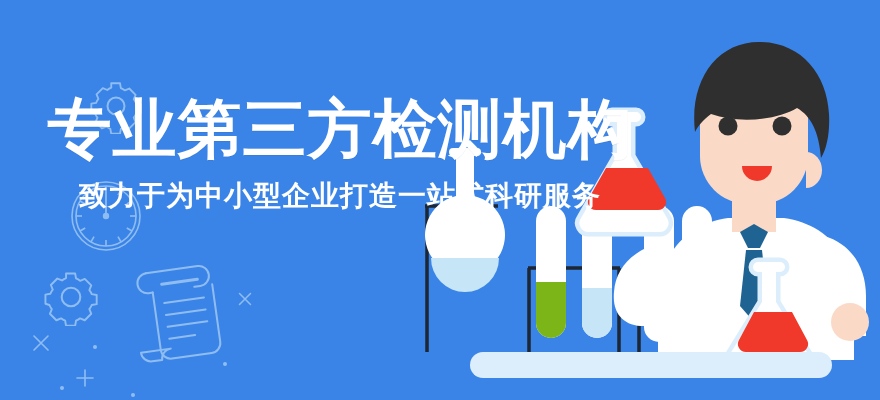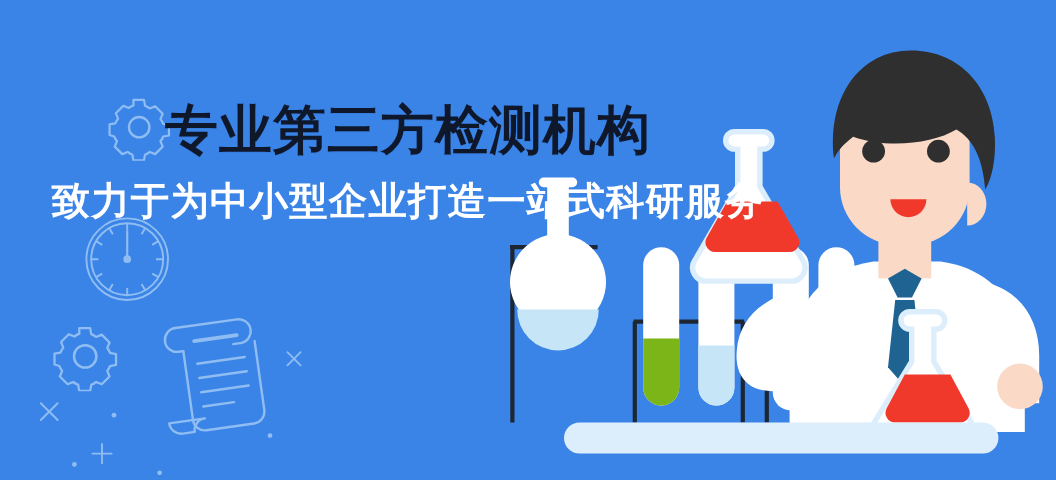--- a/index.html
+++ b/index.html
@@ -28,32 +28,32 @@
   
   #text-block {
     position: absolute;
     left: 0;
     top: 86px;
     width: 680px;
     text-align: center;
     z-index: 40;
   }
   #headline {
-    margin: 0;
-    font-size: 44px;
+    margin: 10px;
+    font-size: 64px;
     line-height: 1.05;
     font-weight: bold;
-    color: #0f172a;
+    color: #ffffff;
     letter-spacing: 1px;
     white-space: nowrap;
     text-shadow: 0 1px 0 rgba(0,0,0,0.05);
   }
   #subheadline {
     margin: 18px 0 0 0;
-    font-size: 32px;
+    font-size: 28px;
     line-height: 1.1;
     font-weight: bold;
     color: #ffffff;
     letter-spacing: 1px;
     white-space: nowrap;
   }
 
   
   #illustration {
     position: absolute;

